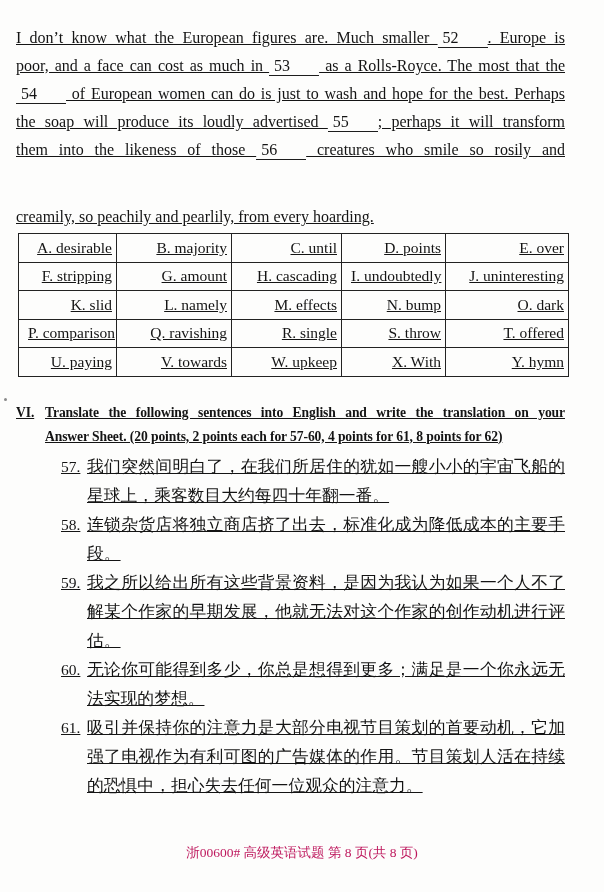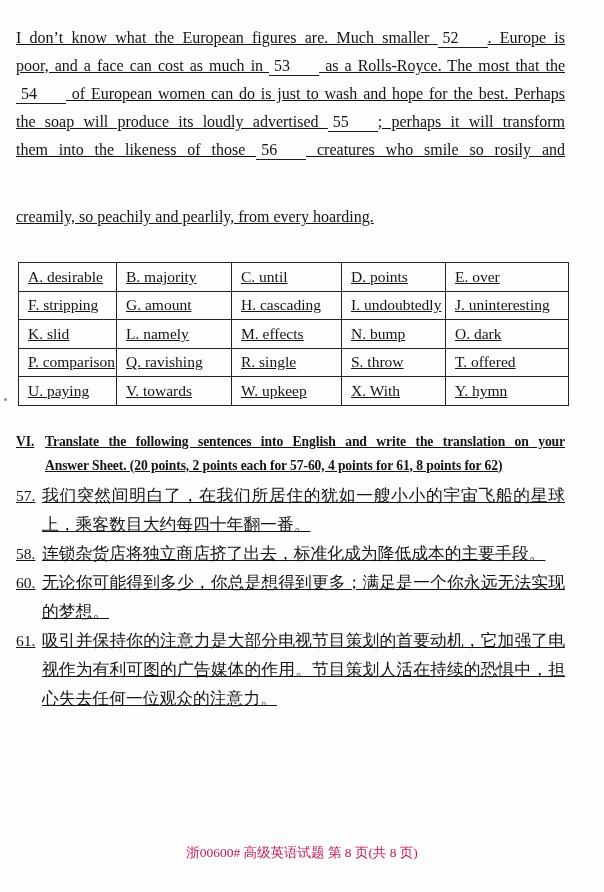--- a/index.html
+++ b/index.html
@@ -30,25 +30,26 @@
   .blank {
     display: inline-block;
     min-width: 40px;
     padding: 0 5px;
     text-align: center;
     border-bottom: 1.4px solid #1d1d1d;
     line-height: 19px;
   }
   
   table.word-bank {
-    margin-top: 31px;
+    margin-top: 2px;
     margin-left: 2px;
     width: 550px;
     border-collapse: collapse;
     table-layout: fixed;
+    text-align: right;
   }
   table.word-bank td {
     border: 1.6px solid #222;
     height: 25.5px;
     padding: 1px 4px 1px 9px;
     font-size: 15.5px;
     vertical-align: middle;
     overflow: hidden;
     white-space: nowrap;
   }
@@ -58,21 +59,21 @@
     margin-top: 24px;
     font-weight: bold;
     font-size: 13.6px;
     letter-spacing: -0.1px;
   }
   .vi-num { flex: none; width: 29px; line-height: 24px; }
   .vi-lines { flex: 1; min-width: 0; }
   .vi-line { line-height: 24px; }
   .vi-line.just { text-align: justify; text-align-last: justify; }
   
-  .translation-list { margin-top: 3px; font-size: 16.8px; }
+  .translation-list { margin-top: 3px; font-size: 16.8px; margin-left: 45px; }
   .titem { display: flex; }
   .tnum { flex: none; width: 26px; line-height: 29px; font-size: 15.5px; }
   .ttext { flex: 1; min-width: 0; line-height: 29px; text-align: justify; }
   
   .footer {
     position: absolute;
     left: 0; right: 0; bottom: 30px;
     text-align: center;
     font-size: 13.5px;
     color: #be185d;
@@ -155,20 +156,24 @@
   <div class="translation-list">
       <div class="titem">
         <span class="tnum">57.</span>
         <div class="ttext">我们突然间明白了，在我们所居住的犹如一艘小小的宇宙飞船的星球上，乘客数目大约每四十年翻一番。</div>
       </div>
       <div class="titem">
         <span class="tnum">58.</span>
         <div class="ttext">连锁杂货店将独立商店挤了出去，标准化成为降低成本的主要手段。</div>
       </div>
       <div class="titem">
+        <span class="tnum">59.</span>
+        <div class="ttext">我之所以给出所有这些背景资料，是因为我认为如果一个人不了解某个作家的早期发展，他就无法对这个作家的创作动机进行评估。</div>
+      </div>
+      <div class="titem">
         <span class="tnum">60.</span>
         <div class="ttext">无论你可能得到多少，你总是想得到更多；满足是一个你永远无法实现的梦想。</div>
       </div>
       <div class="titem">
         <span class="tnum">61.</span>
         <div class="ttext">吸引并保持你的注意力是大部分电视节目策划的首要动机，它加强了电视作为有利可图的广告媒体的作用。节目策划人活在持续的恐惧中，担心失去任何一位观众的注意力。</div>
       </div>
     </div>
 
   <div class="scan-dot"></div>

